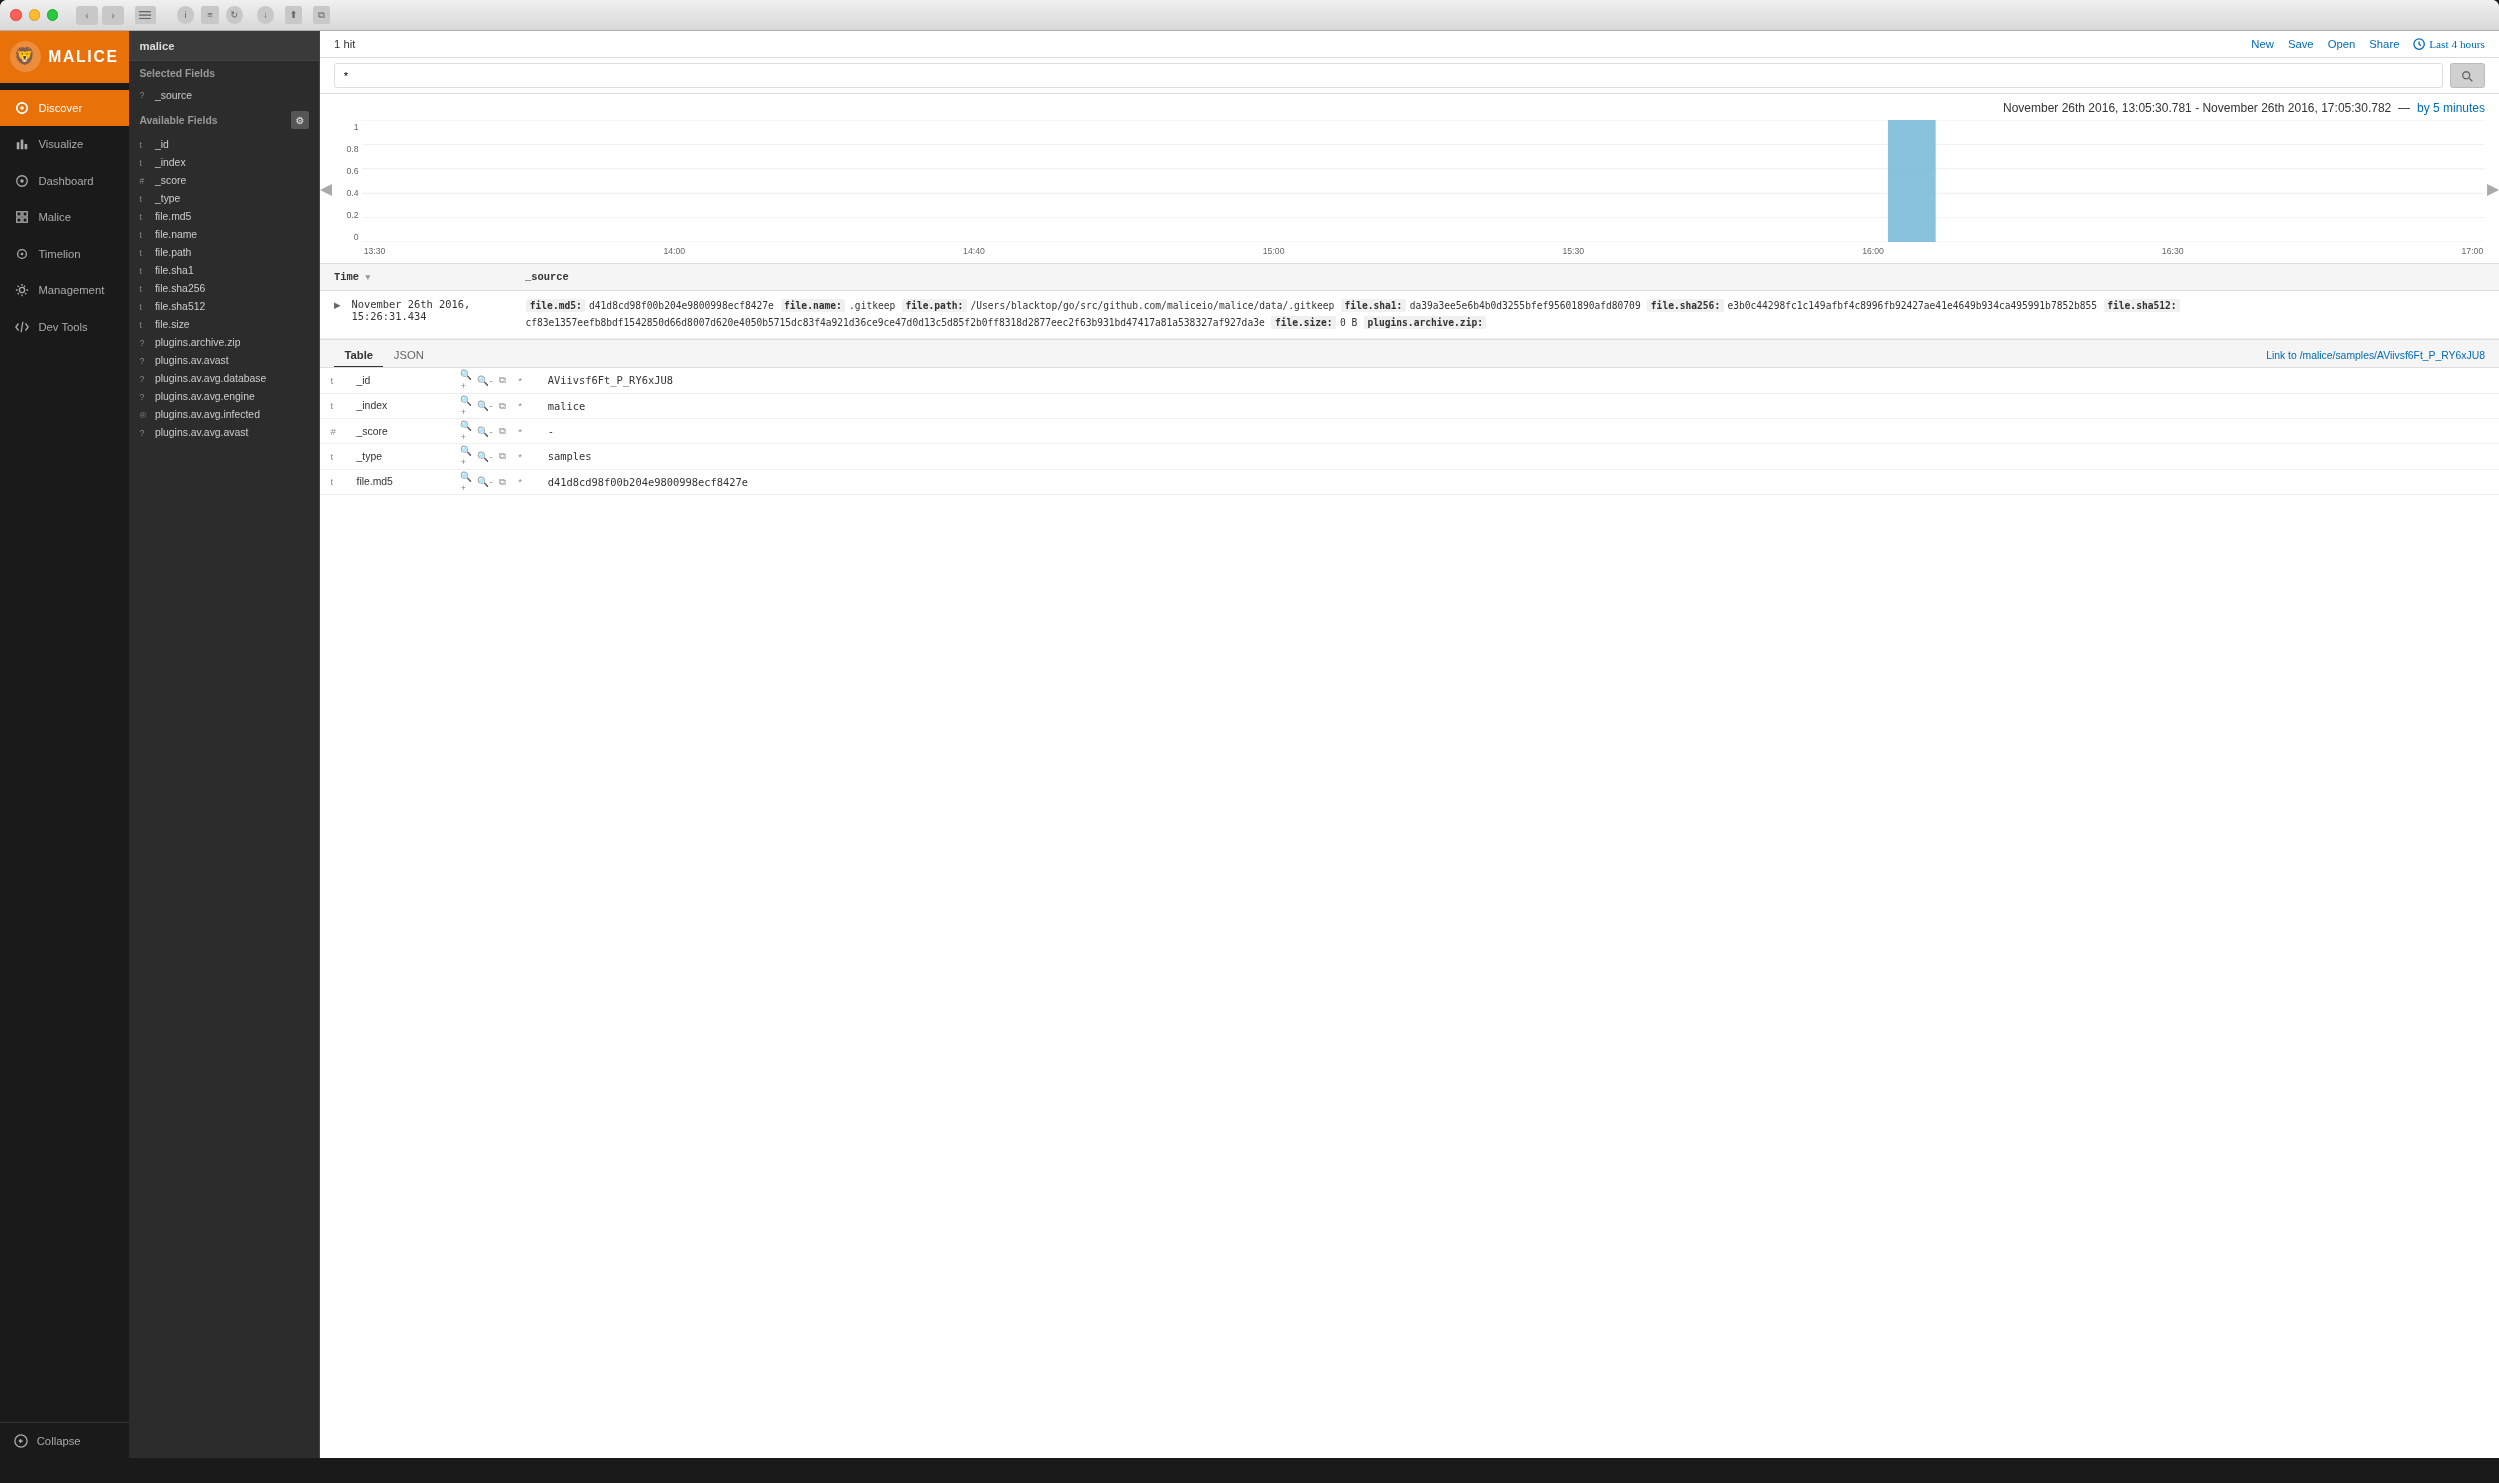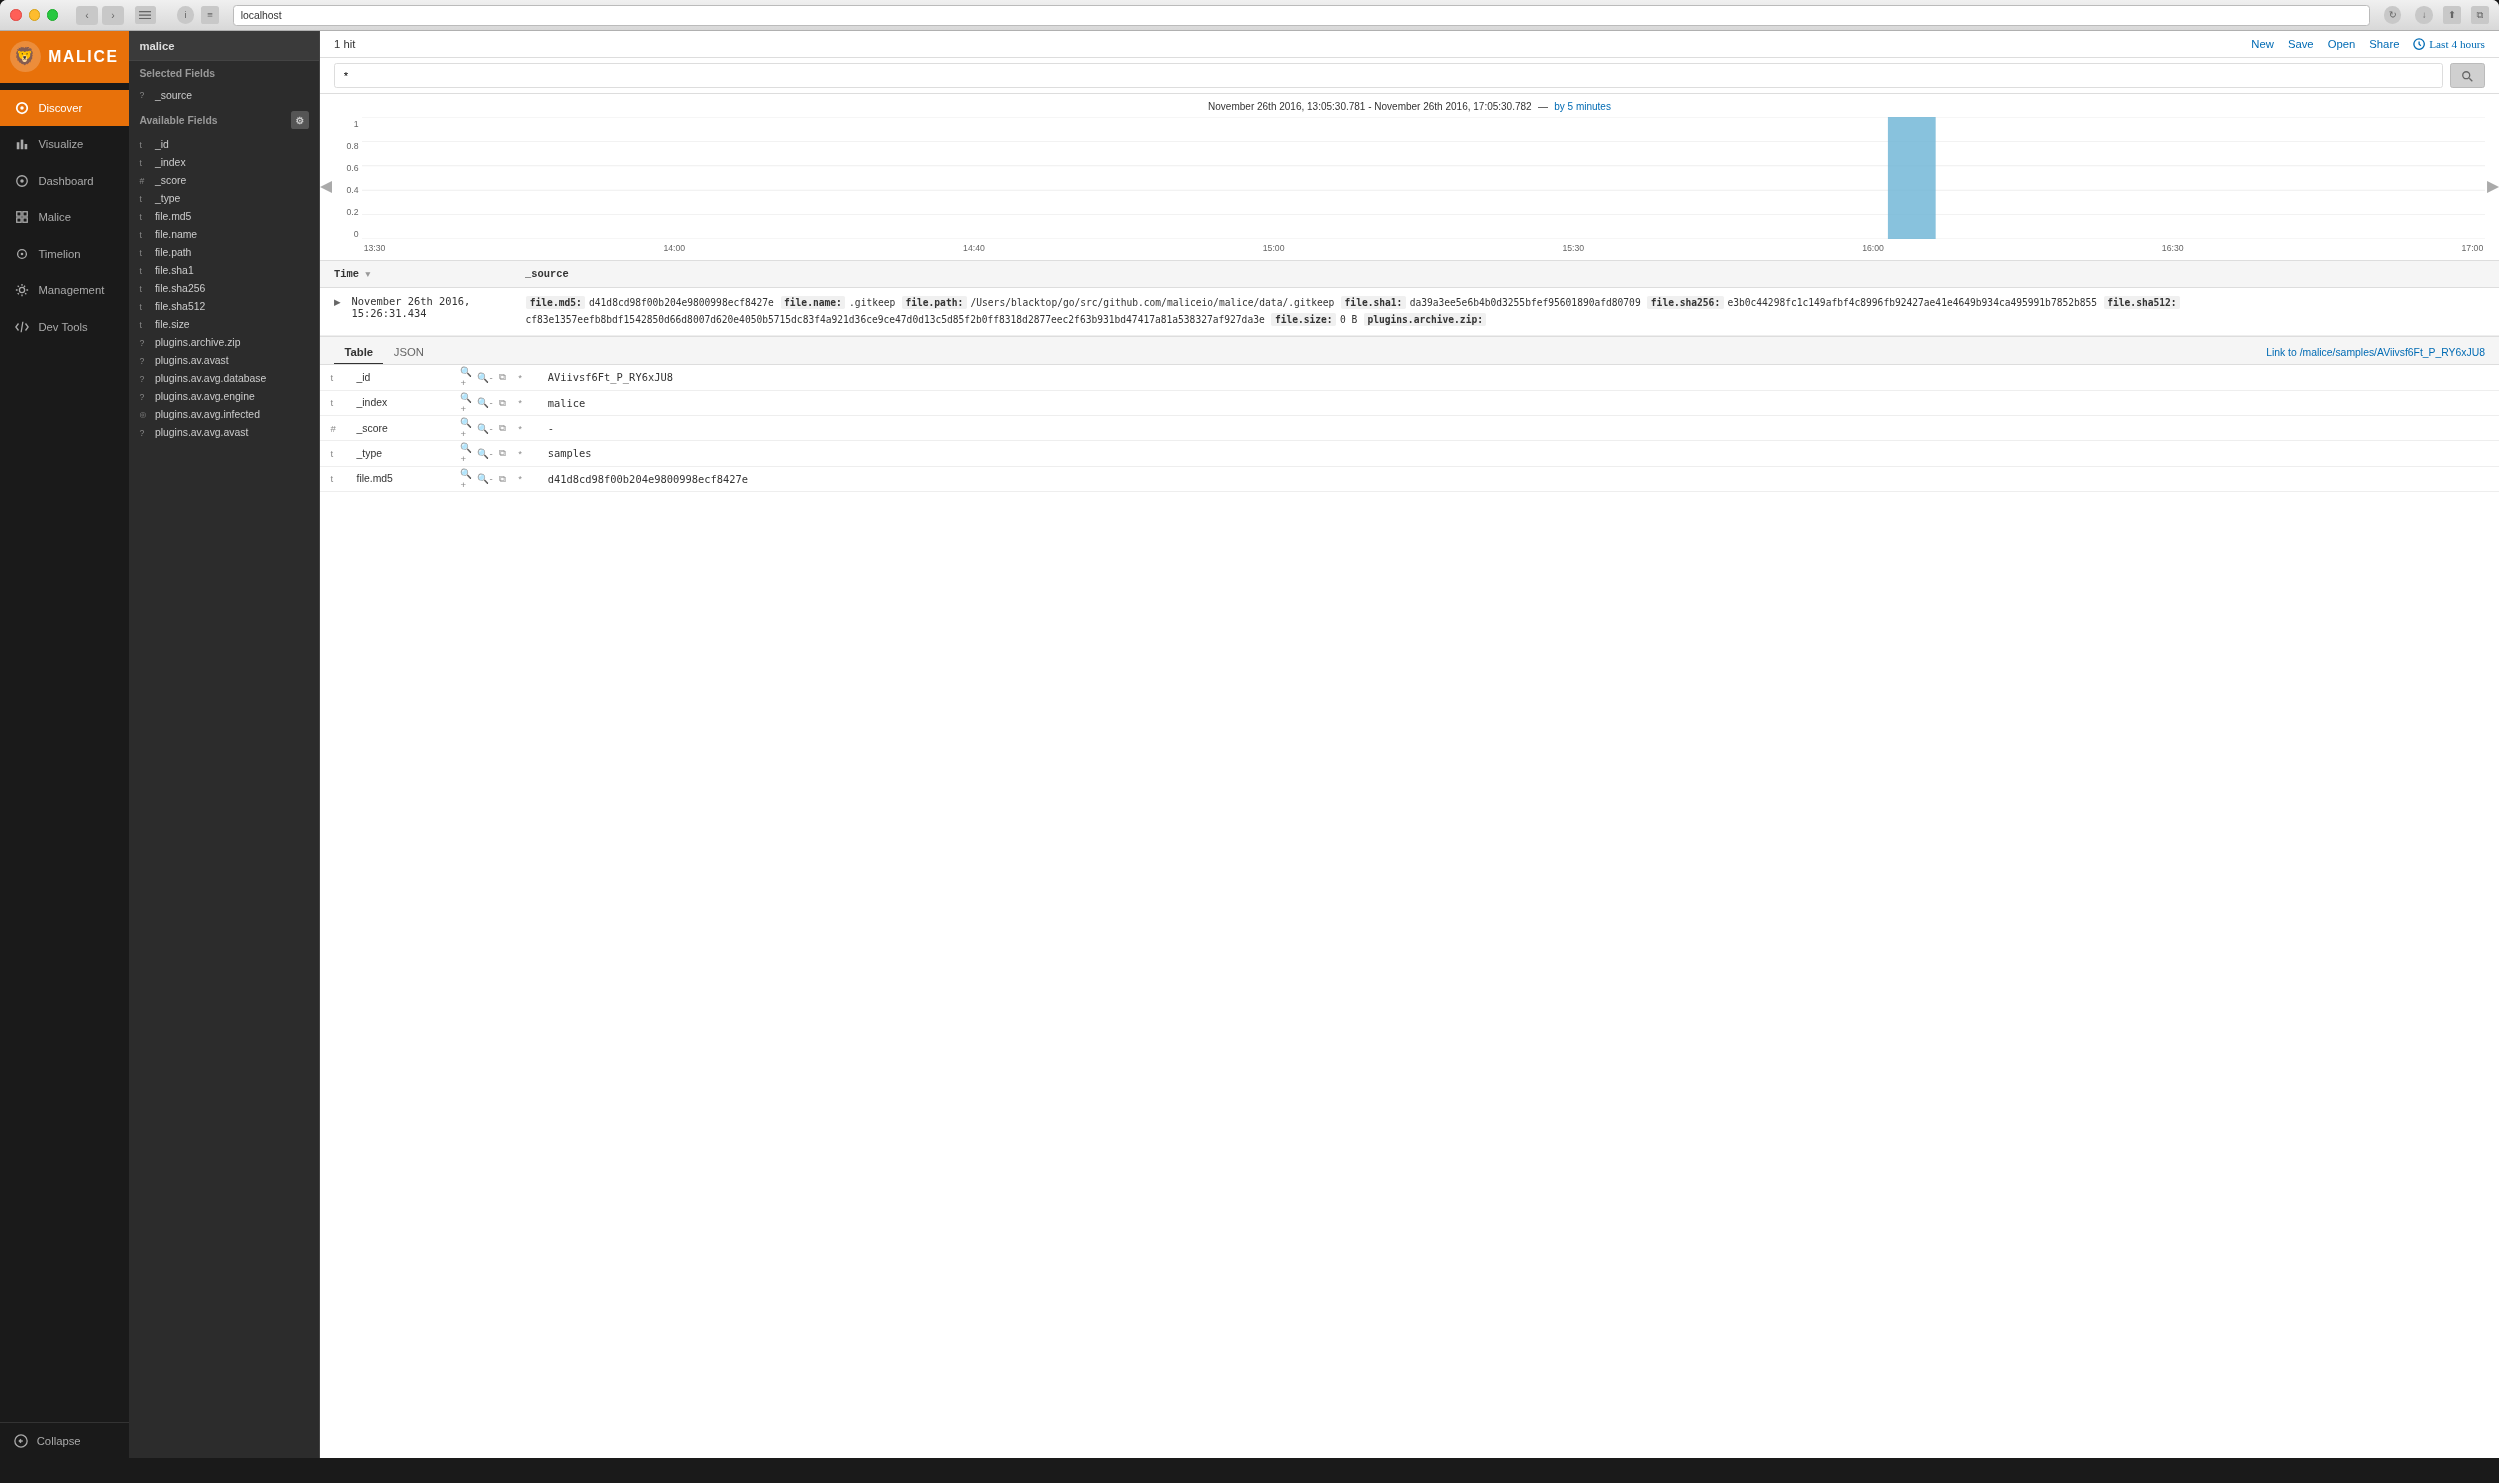--- a/index.html
+++ b/index.html
@@ -103,23 +103,20 @@
           <rect y="4" width="14" height="1.5" fill="#666"></rect>
           <rect y="8" width="14" height="1.5" fill="#666"></rect>
         </svg>
     </div>
     <div style="width:17.4px;height:17.4px;background:#c8c8c8;border-radius:50%;margin-left:14px;display:flex;align-items:center;justify-content:center;">
       <span style="font-size:9.6px;color:#666;">i</span>
     </div>
     <div style="width:17.4px;height:17.4px;background:#c8c8c8;border-radius:2.6px;display:flex;align-items:center;justify-content:center;">
       <span style="font-size:9.6px;color:#666;">≡</span>
     </div>
-    <div class="mac-address-bar">
-      <span>localhost</span>
-    </div>
     <div style="width:17.4px;height:17.4px;background:#c8c8c8;border-radius:50%;display:flex;align-items:center;justify-content:center;">
       <span style="font-size:9.6px;color:#666;">↻</span>
     </div>
     <div style="margin-left:7px;width:17.4px;height:17.4px;background:#c8c8c8;border-radius:50%;display:flex;align-items:center;justify-content:center;">
       <span style="font-size:9.6px;color:#666;">↓</span>
     </div>
     <div style="width:17.4px;height:17.4px;background:#c8c8c8;border-radius:2.6px;margin-left:3.5px;display:flex;align-items:center;justify-content:center;">
       <span style="font-size:9.6px;color:#666;">⬆</span>
     </div>
     <div style="width:17.4px;height:17.4px;background:#c8c8c8;border-radius:2.6px;margin-left:3.5px;display:flex;align-items:center;justify-content:center;">
@@ -321,21 +318,21 @@
         <input class="search-input" type="text" value="*" style="">
         <div class="search-btn">
           <svg width="12.2" height="12.2" viewBox="0 0 14 14">
               <circle cx="6" cy="6" r="4" fill="none" stroke="#666" stroke-width="1.5"></circle>
               <line x1="9.5" y1="9.5" x2="13" y2="13" stroke="#666" stroke-width="1.5"></line>
             </svg>
         </div>
       </div>
 
       <div class="chart-area">
-        <div style="text-align:center;font-size:10px;color:#333;margin-bottom:5.2px;">
+        <div style="text-align:right;font-size:12px;color:#333;margin-bottom:5.2px;">
           <span>November 26th 2016, 13:05:30.781 - November 26th 2016, 17:05:30.782</span>
           <span style="margin:0 3.5px;">—</span>
           <span class="time-range-link">by 5 minutes</span>
         </div>
         <div style="position:relative;display:flex;">
           <div style="position:absolute;left:-14px;top:50%;transform:translateY(-50%);cursor:pointer;color:#aaa;font-size:15.7px;z-index:10;">◀</div>
 
           <div style="width:28px;display:flex;flex-direction:column;justify-content:space-between;align-items:flex-end;padding-right:3.5px;height:122px;font-size:8.7px;color:#666;flex-shrink:0;padding-top:1.7px;padding-bottom:0;">
             <span>1</span>
             <span>0.8</span>

